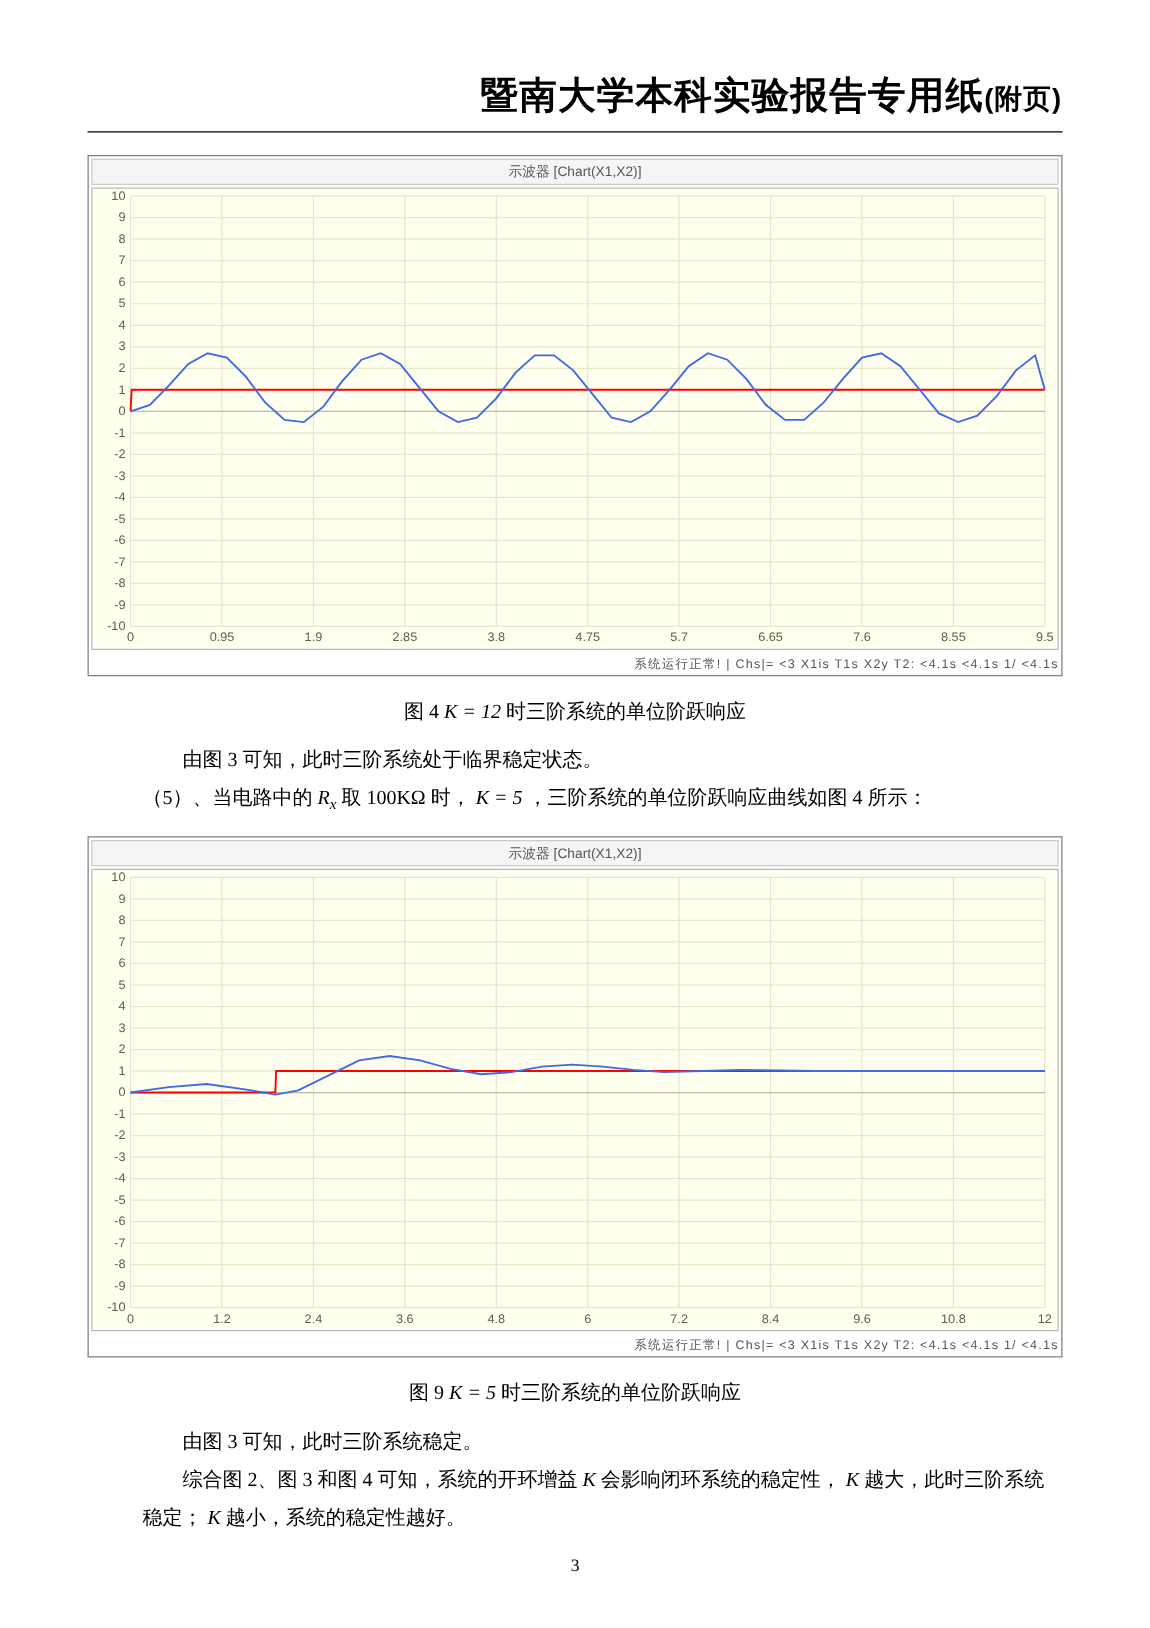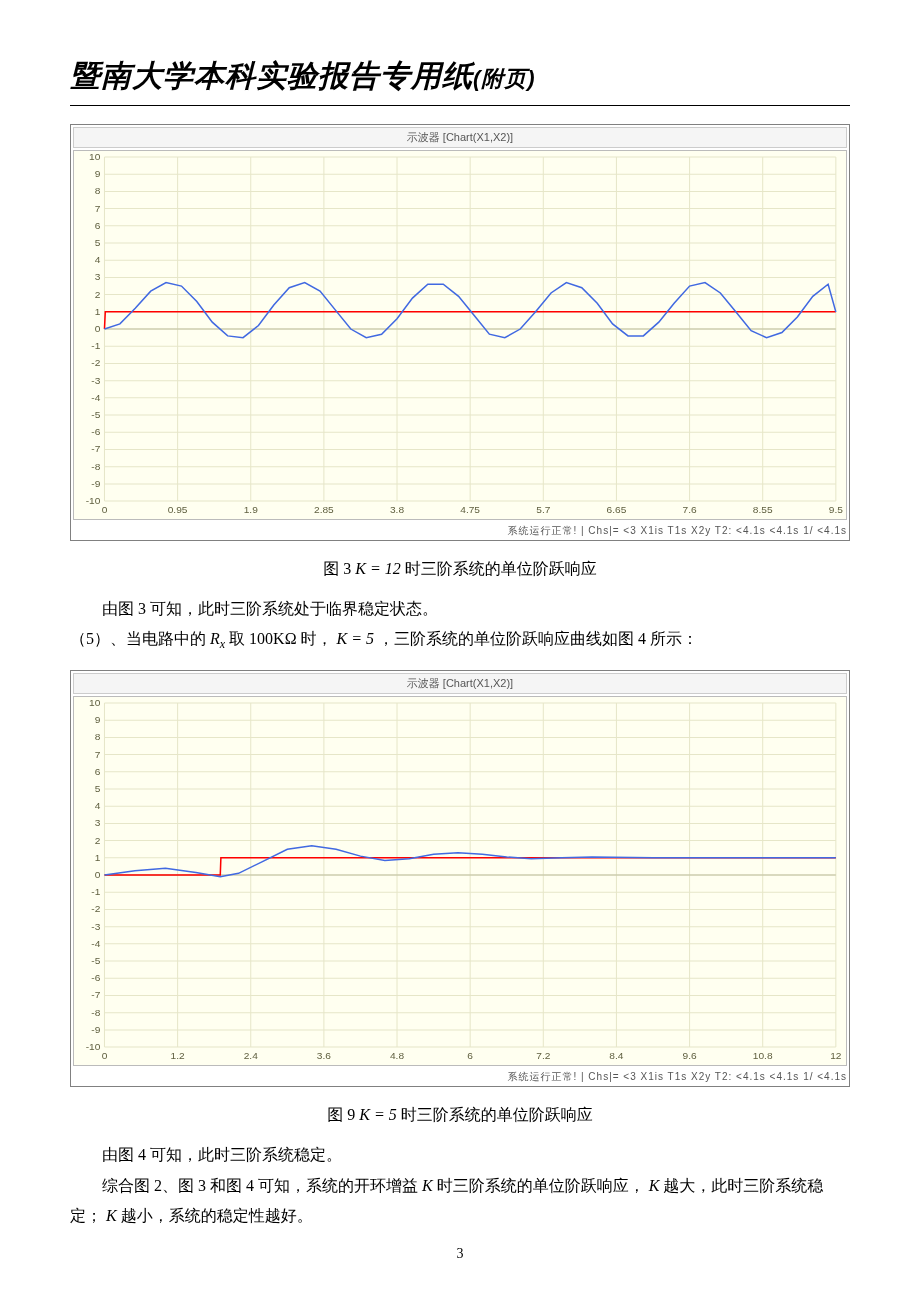--- a/index.html
+++ b/index.html
@@ -6,27 +6,26 @@
   body {
     width: 920px;
     height: 1302px;
     background: #ffffff;
     font-family: "SimSun", "Songti SC", serif;
     color: #000;
     position: relative;
     padding: 56px 70px 0 70px;
   }
   h1.title {
-    text-align: left;
+    text-align: right;
     font-family: "SimHei", "Heiti SC", sans-serif;
     font-weight: 700;
     font-size: 30px;
     letter-spacing: 1px;
     margin-bottom: 6px;
-    font-style: italic;
   }
   h1.title .sub {
     font-size: 22px;
     font-weight: 700;
   }
   hr.sep {
     border: none;
     border-top: 1px solid #000;
     margin: 8px 0 18px 0;
   }
@@ -64,20 +63,21 @@
   .caption {
     text-align: center;
     font-size: 16px;
     margin: 18px 0 14px 0;
   }
   .caption .var { font-style: italic; font-family: "Times New Roman", serif; }
   .body-text {
     font-size: 16px;
     line-height: 1.9;
     text-indent: 2em;
+    margin-left: 44px;
   }
   .body-text .var { font-style: italic; font-family: "Times New Roman", serif; }
   .body-text .math-sub { vertical-align: sub; font-size: 12px; font-style: italic; font-family:"Times New Roman",serif; }
   .page-num {
     position: absolute;
     bottom: 40px;
     left: 0; right: 0;
     text-align: center;
     font-size: 14px;
   }
@@ -166,21 +166,21 @@
         <text class="tick-text" x="750" y="364" text-anchor="middle">9.5</text>
         <line class="axis-line" x1="30" y1="179" x2="750" y2="179"></line>
         <path class="series-red" d="M30.0 179.0 L30.8 161.7 L750.0 161.7 "></path>
         <path class="series-blue" d="M30.0 179.0 L45.2 173.8 L60.3 158.2 L75.5 140.9 L90.6 132.3 L105.8 135.8 L120.9 151.3 L136.1 172.1 L151.3 185.9 L166.4 187.7 L181.6 175.5 L196.7 154.8 L211.9 137.5 L227.1 132.3 L242.2 140.9 L257.4 160.0 L272.5 179.0 L287.7 187.7 L302.8 184.2 L318.0 168.6 L333.2 147.9 L348.3 134.0 L363.5 134.0 L378.6 146.1 L393.8 165.2 L408.9 184.2 L424.1 187.7 L439.3 179.0 L454.4 161.7 L469.6 142.7 L484.7 132.3 L499.9 137.5 L515.1 153.1 L530.2 173.8 L545.4 185.9 L560.5 185.9 L575.7 172.1 L590.8 153.1 L606.0 135.8 L621.2 132.3 L636.3 142.7 L651.5 161.7 L666.6 180.7 L681.8 187.7 L696.9 182.5 L712.1 166.9 L727.3 146.1 L742.4 134.0 L750.0 161.7 "></path>
       </svg>
   </div>
   <div class="chart-status">系统运行正常!    | Chs|=  &lt;3         X1is           T1s           X2y           T2:           &lt;4.1s           &lt;4.1s           1/ &lt;4.1s</div>
 </div>
 
 <div class="caption">
-  <span>图 3    </span><span class="var">K = 12</span><span> 时三阶系统的单位阶跃响应</span>
+  <span>图 4    </span><span class="var">K = 12</span><span> 时三阶系统的单位阶跃响应</span>
 </div>
 
 <p class="body-text">由图 3 可知，此时三阶系统处于临界稳定状态。</p>
 
 <p class="body-text" style="text-indent:0;">
   <span>（5）、当电路中的 </span><span class="var">R</span><span class="math-sub">x</span><span> 取 100KΩ 时， </span><span class="var">K = 5</span><span> ，三阶系统的单位阶跃响应曲线如图 4 所示：</span>
 </p>
 
 <div style="height:14px"></div>
 
@@ -257,19 +257,19 @@
         <path class="series-blue" d="M30.0 179.0 L60.0 174.7 L90.0 172.1 L120.0 176.4 L144.0 180.7 L162.0 177.3 L186.0 165.2 L210.0 153.1 L234.0 149.6 L258.0 153.1 L282.0 160.0 L306.0 164.3 L330.0 162.6 L354.0 158.2 L378.0 156.5 L402.0 158.2 L426.0 160.8 L450.0 162.6 L480.0 161.7 L510.0 160.8 L570.0 161.7 L630.0 161.7 L690.0 161.7 L750.0 161.7 "></path>
       </svg>
   </div>
   <div class="chart-status">系统运行正常!    | Chs|=  &lt;3         X1is           T1s           X2y           T2:           &lt;4.1s           &lt;4.1s           1/ &lt;4.1s</div>
 </div>
 
 <div class="caption">
   <span>图 9    </span><span class="var">K = 5</span><span> 时三阶系统的单位阶跃响应</span>
 </div>
 
-<p class="body-text">由图 4 可知，此时三阶系统稳定。</p>
+<p class="body-text">由图 3 可知，此时三阶系统稳定。</p>
 
 <p class="body-text">
-  <span>综合图 2、图 3 和图 4 可知，系统的开环增益 </span><span class="var">K</span><span> 时三阶系统的单位阶跃响应， </span><span class="var">K</span><span> 越大，此时三阶系统稳定； </span><span class="var">K</span><span> 越小，系统的稳定性越好。</span>
+  <span>综合图 2、图 3 和图 4 可知，系统的开环增益 </span><span class="var">K</span><span> 会影响闭环系统的稳定性， </span><span class="var">K</span><span> 越大，此时三阶系统稳定； </span><span class="var">K</span><span> 越小，系统的稳定性越好。</span>
 </p>
 
 <div class="page-num">3</div>
 
 </body></html>

